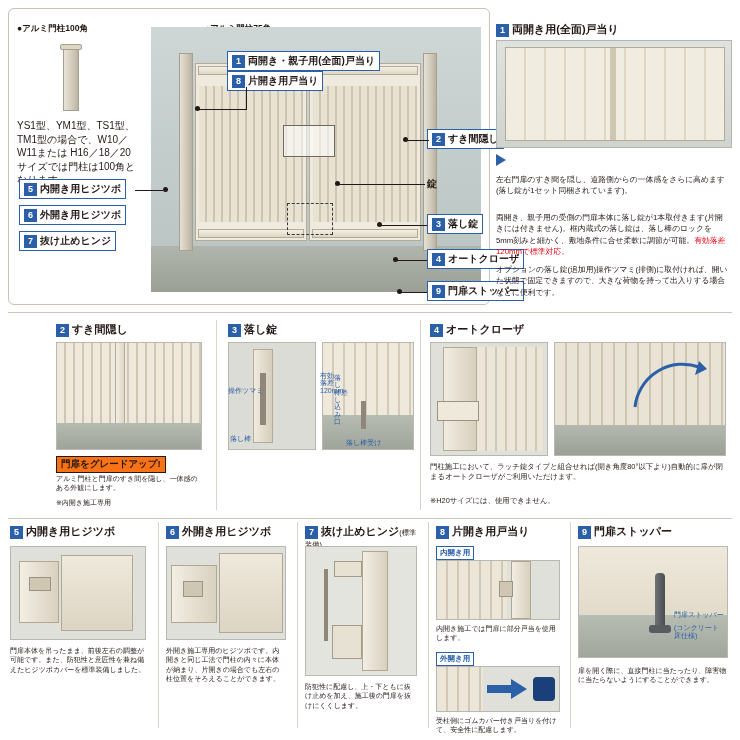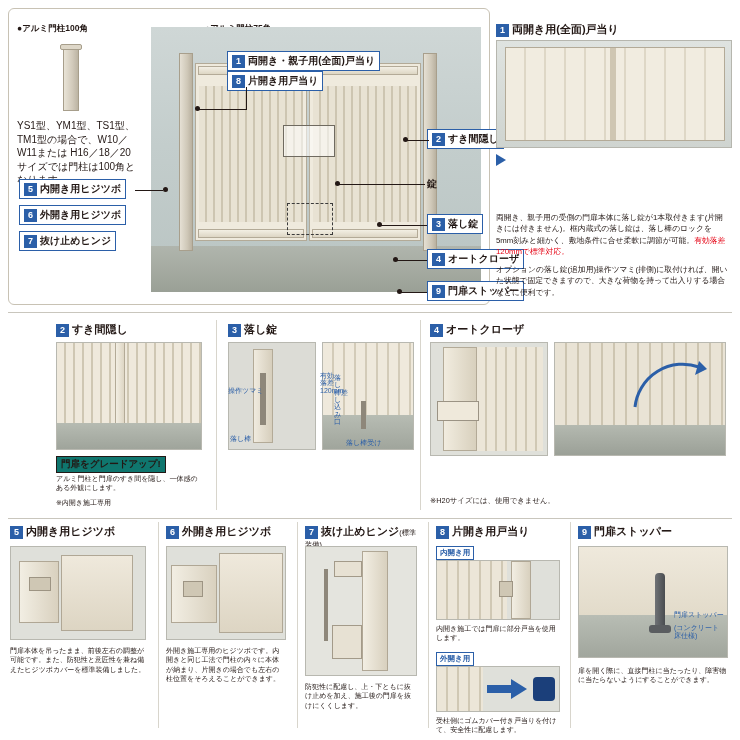--- a/index.html
+++ b/index.html
@@ -95,21 +95,21 @@
   .arrow-blue{
     position:absolute;width:0;height:0;border-left:10px solid #2b5fa8;
     border-top:6px solid transparent;border-bottom:6px solid transparent;
   }
 
   
   .panel{position:absolute;}
   .photo{background:#dfe0da;border:1px solid #b8b8b0;box-sizing:border-box;position:absolute;overflow:hidden;}
 
   .cap-yellow{
-    display:inline-block;background:#0f766e;border:1px solid #231815;
+    display:inline-block;background:#f97316;border:1px solid #231815;
     padding:1px 4px;font-size:9.5px;font-weight:bold;
   }
   .tiny{font-size:7px;line-height:1.35;}
   .tiny2{font-size:7.4px;line-height:1.4;}
 
   
   .brow{position:absolute;top:524px;}
   .divider{position:absolute;background:#d8d5cc;width:1px;}
   .hdivider{position:absolute;background:#c9c6bd;height:1px;}
 
@@ -212,20 +212,21 @@
     <div style="position:absolute;left:0;top:14px;">
       <span class="num-badge">1</span><span class="cap-title">両開き用(全面)戸当り</span>
     </div>
     <div class="photo" style="left:0;top:32px;width:236px;height:108px;">
       <div style="position:absolute;left:8px;top:6px;width:220px;height:94px;background:#efe9dc;border:1px solid #b3aa97;box-sizing:border-box;">
         <div style="position:absolute;left:0;top:0;bottom:0;width:100%;background:repeating-linear-gradient(90deg,#f1ece0 0 18px,#ded7c6 18px 20px);"></div>
         <div style="position:absolute;left:104px;top:0;bottom:0;width:6px;background:#cfc6b2;"></div>
       </div>
     </div>
     <div class="arrow-blue" style="left:0;top:146px;"></div>
+    <div class="bodytext" style="position:absolute;left:0;top:166px;width:232px;">左右門扉のすき間を隠し、道路側からの一体感をさらに高めます(落し錠が1セット同梱されています)。</div>
     <div class="bodytext" style="position:absolute;left:0;top:204px;width:232px;"><span>両開き、親子用の受側の門扉本体に落し錠が1本取付きます(片開きには付きません)。框内蔵式の落し錠は、落し棒のロックを5mm刻みと細かく、敷地条件に合せ柔軟に調節が可能。</span><span class="red">有効落差120mmで標準対応。</span></div>
     <div class="bodytext" style="position:absolute;left:0;top:256px;width:232px;">オプションの落し錠(追加用)操作ツマミ(排側)に取付ければ、開いた状態で固定できますので、大きな荷物を持って出入りする場合などに便利です。</div>
   </div>
 
   <div class="hdivider" style="left:8px;top:312px;width:724px;"></div>
 
   <div class="panel" style="left:56px;top:322px;width:152px;height:190px;">
     <div>
       <span class="num-badge">2</span><span class="cap-title">すき間隠し</span>
     </div>
@@ -273,20 +274,21 @@
       <div style="position:absolute;left:6px;top:58px;width:42px;height:20px;background:#efe9db;border:1px solid #9b9384;box-sizing:border-box;"></div>
     </div>
     <div class="photo" style="left:124px;top:20px;width:172px;height:114px;">
       <div style="position:absolute;left:0;top:0;right:0;bottom:30px;background:repeating-linear-gradient(90deg,#e9e3d5 0 10px,#cdc5b1 10px 12px);"></div>
       <div style="position:absolute;left:0;right:0;bottom:0;height:30px;background:linear-gradient(#b4b9b0,#9ba097);"></div>
       <svg width="80" height="60" style="position:absolute;left:74px;top:14px;">
         <path d="M6 50 A48 48 0 0 1 70 10" stroke="#2b5fa8" stroke-width="3" fill="none"></path>
         <polygon points="70,4 78,12 66,18" fill="#2b5fa8"></polygon>
       </svg>
     </div>
+    <div class="tiny2" style="position:absolute;left:0;top:140px;width:296px;">門柱施工において、ラッチ錠タイプと組合せれば(開き角度80°以下より)自動的に扉が閉まるオートクローザがご利用いただけます。</div>
     <div class="tiny2" style="position:absolute;left:0;top:174px;width:296px;">※H20サイズには、使用できません。</div>
   </div>
 
   <div class="hdivider" style="left:8px;top:518px;width:724px;"></div>
 
   <div class="panel brow" style="left:10px;width:140px;">
     <div>
       <span class="num-badge">5</span><span class="cap-title">内開き用ヒジツボ</span>
     </div>
     <div class="photo" style="left:0;top:22px;width:136px;height:94px;">

